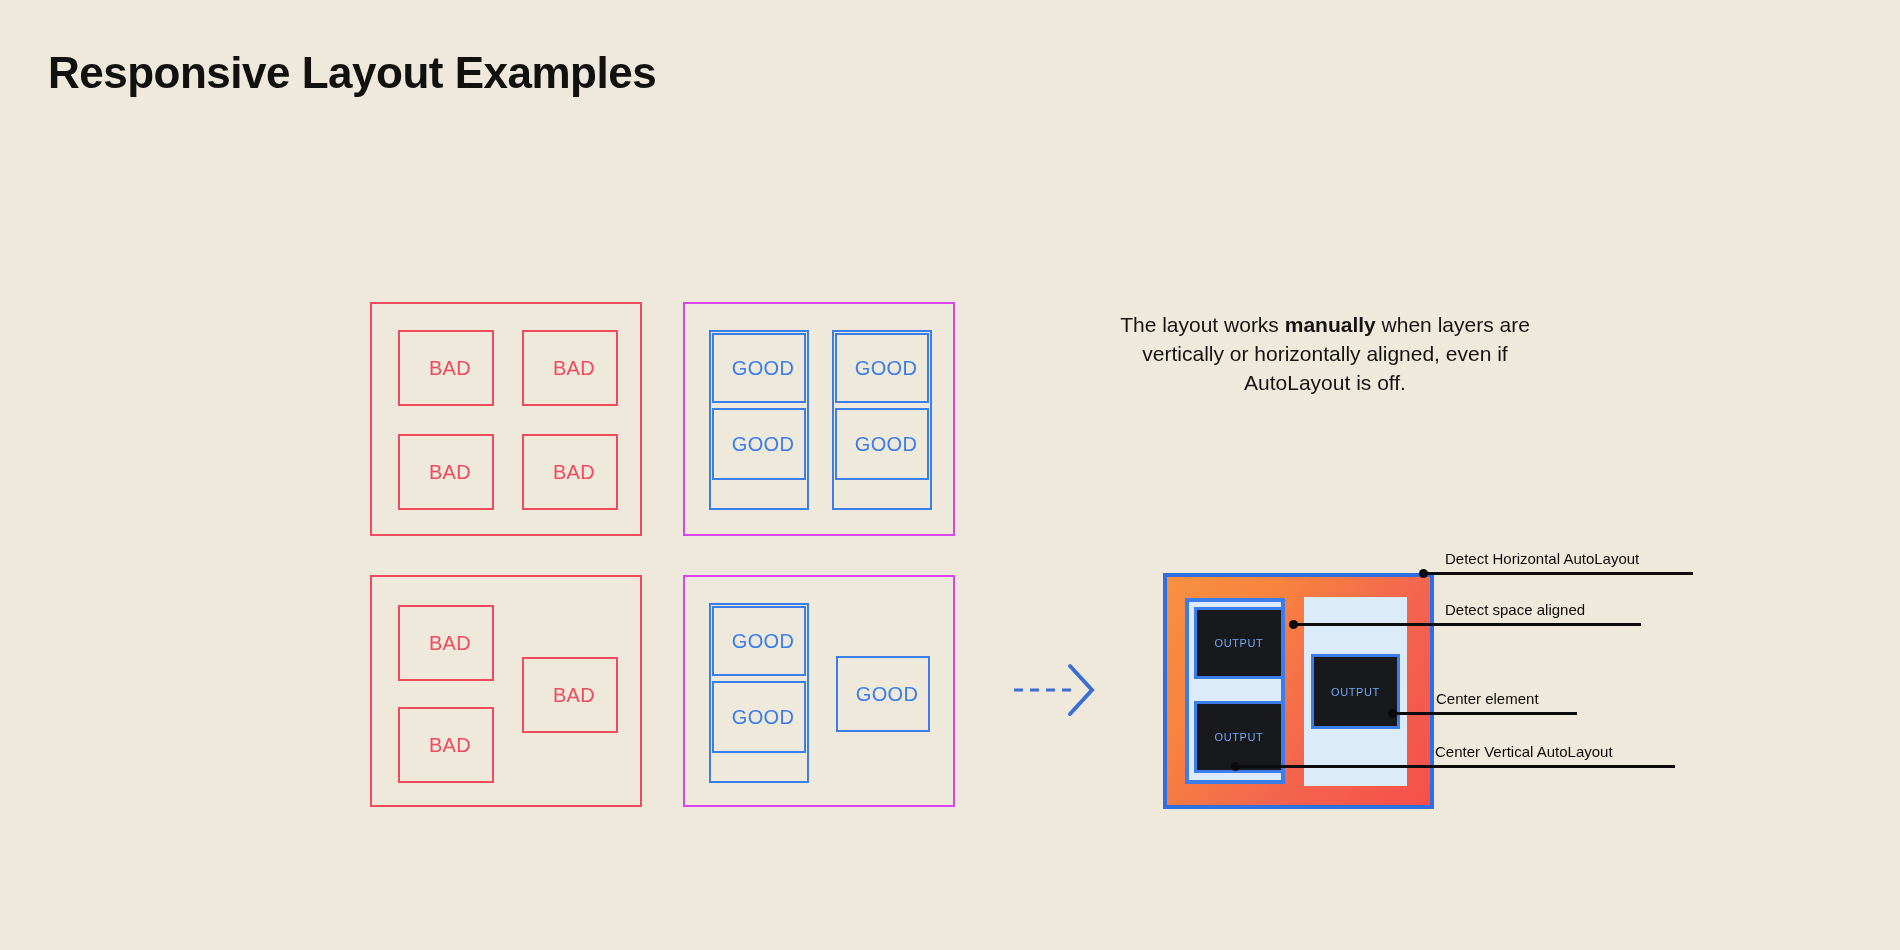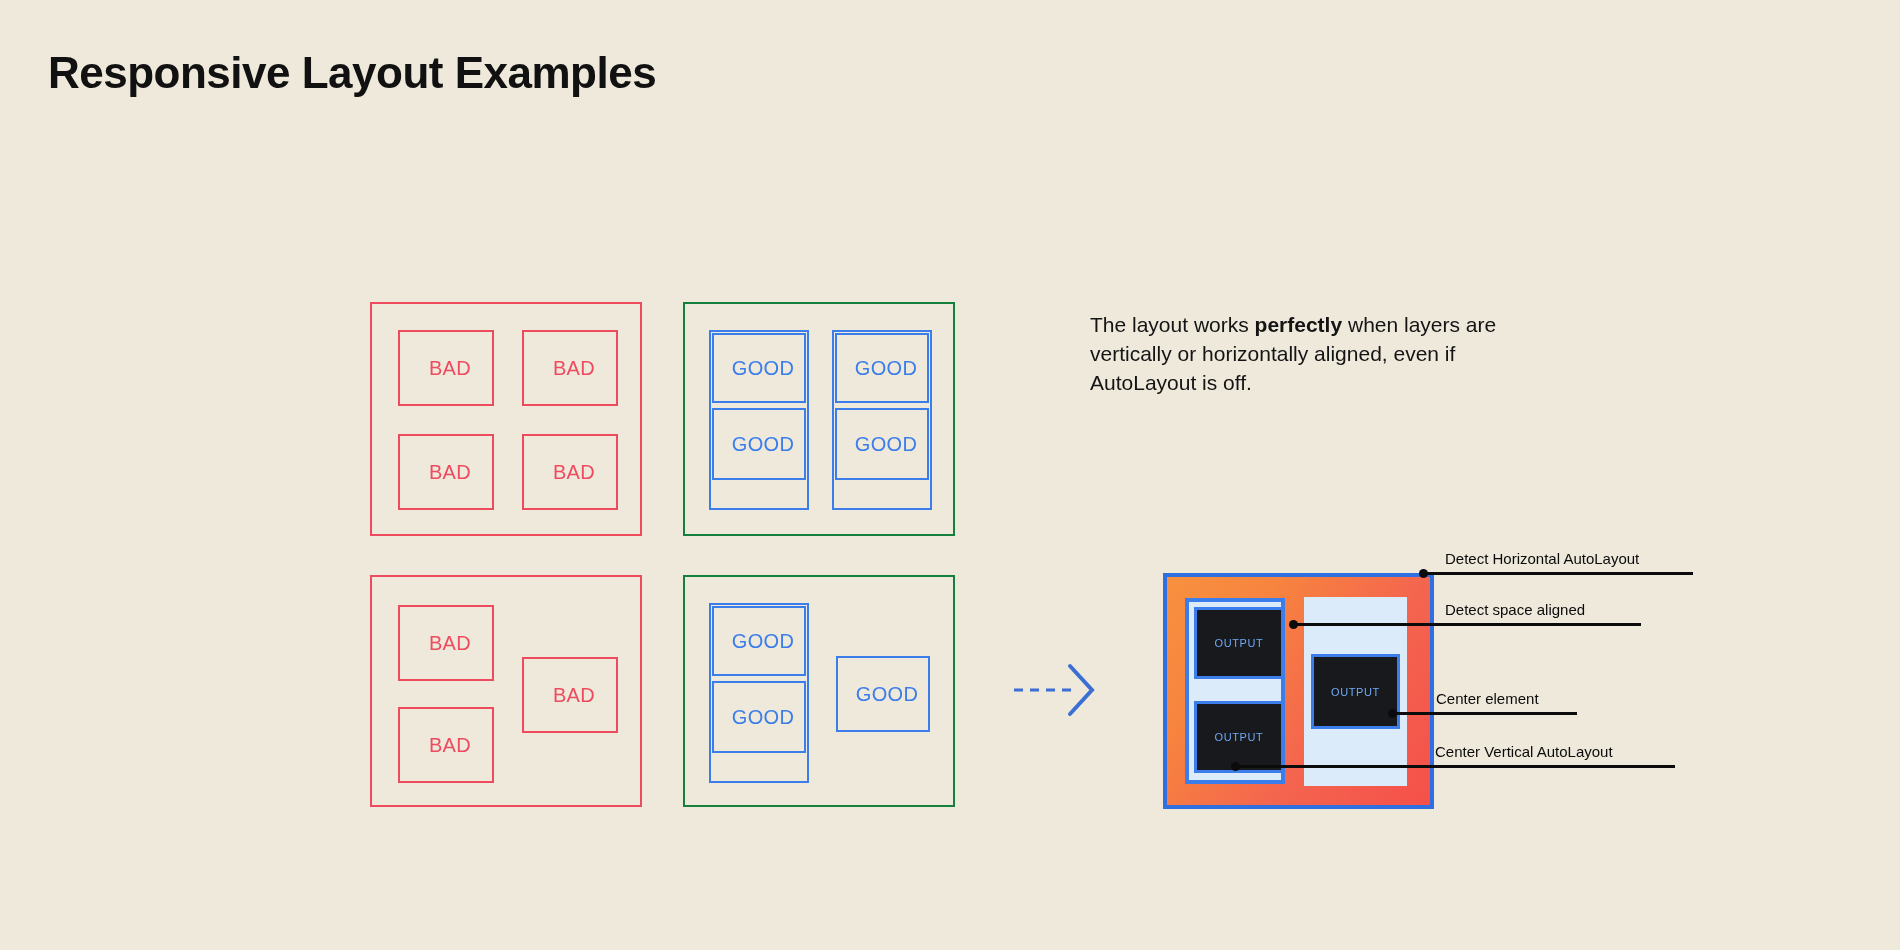--- a/index.html
+++ b/index.html
@@ -10,41 +10,42 @@
     background: #EFE9DC;
     font-family: "Liberation Sans", sans-serif;
     overflow: hidden;
   }
 
   #canvas {
     position: relative;
     width: 1900px;
     height: 767px;
     background: #EFE9DC;
+    text-align: center;
   }
 
   
   #page-title {
     position: absolute;
     left: 48px;
     top: 48px;
     font-size: 44px;
     font-weight: bold;
     color: #111111;
     letter-spacing: -0.5px;
     white-space: nowrap;
   }
 
   
   .panel {
     position: absolute;
     background: transparent;
   }
   .panel.bad   { border: 2px solid #EE4B5E; }
-  .panel.good  { border: 2px solid #15803d; }
+  .panel.good  { border: 2px solid #d946ef; }
 
   
   .cell {
     position: absolute;
     display: flex;
     align-items: center;
     justify-content: center;
     font-size: 20px;
     letter-spacing: 0.3px;
     background: transparent;
@@ -197,21 +198,21 @@
     <div class="cell good" style="left:27px; top:104px; width:94px; height:72px;">GOOD</div>
     <div class="cell good" style="left:151px; top:79px; width:94px; height:76px;">GOOD</div>
   </div>
 
   <svg id="flow-arrow" viewBox="0 0 86 60">
     <line x1="2" y1="30" x2="62" y2="30" stroke="#3B6FD4" stroke-width="3" stroke-dasharray="9 7" stroke-linecap="butt"></line>
     <polyline points="58,6 80,30 58,54" fill="none" stroke="#3B6FD4" stroke-width="4" stroke-linecap="round" stroke-linejoin="miter"></polyline>
   </svg>
 
   <div id="copy-block">
-    <p><span>The layout works </span><b>perfectly</b><span> when layers are vertically or horizontally aligned, even if AutoLayout is off.</span></p>
+    <p><span>The layout works </span><b>manually</b><span> when layers are vertically or horizontally aligned, even if AutoLayout is off.</span></p>
   </div>
 
   <div id="result-diagram">
     <div id="left-group">
       <div class="output-box" id="out-1">OUTPUT</div>
       <div class="output-box" id="out-2">OUTPUT</div>
     </div>
     <div id="right-panel">
       <div class="output-box" id="out-3">OUTPUT</div>
     </div>

